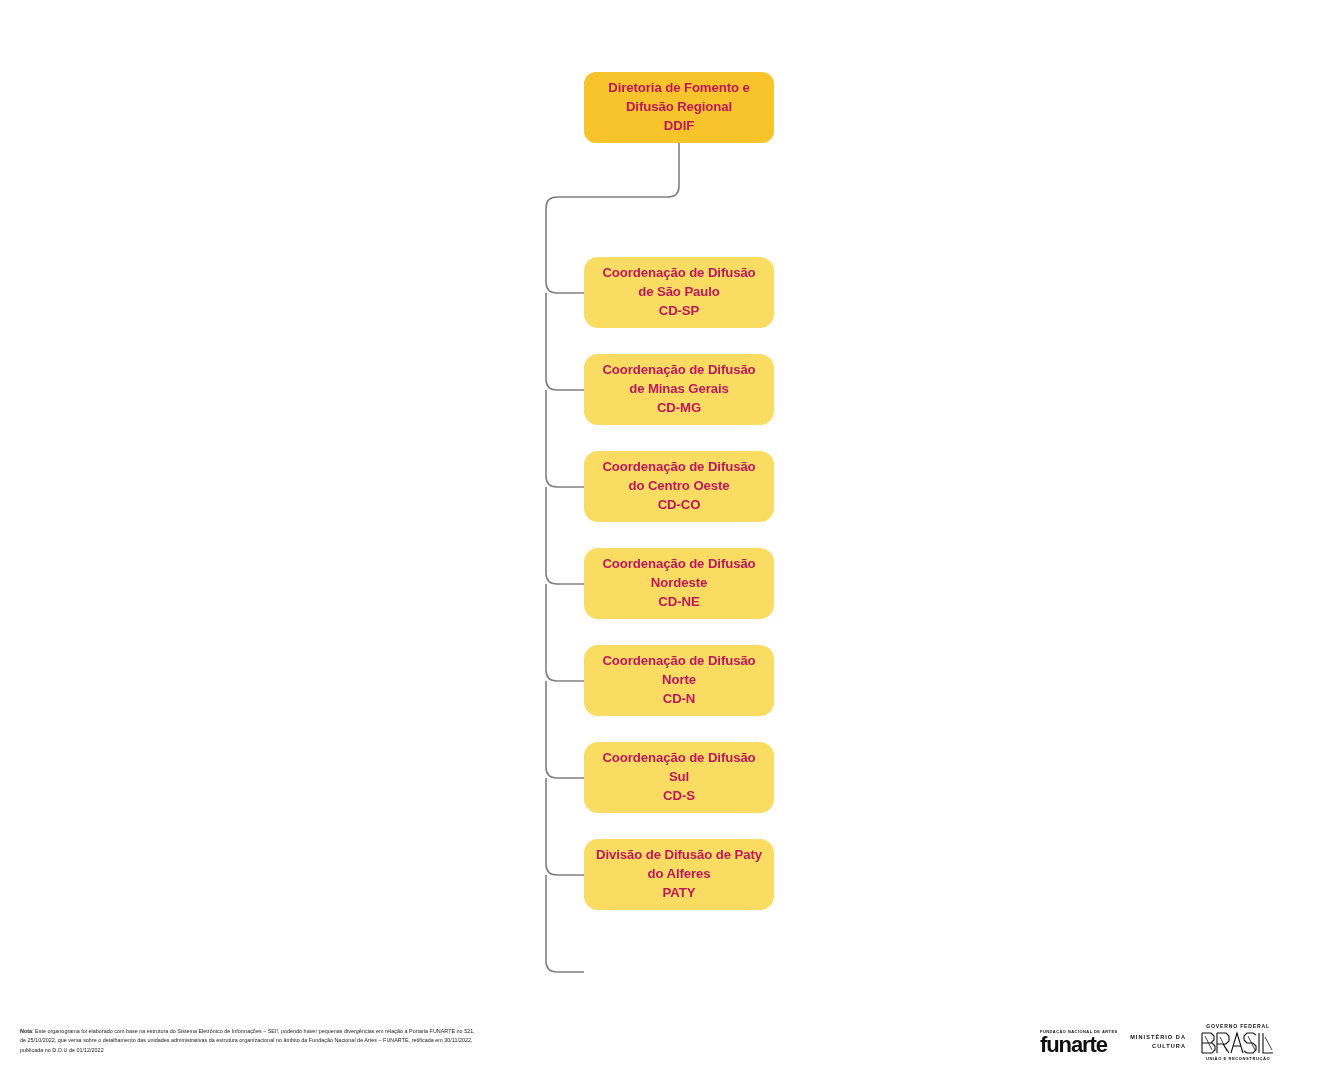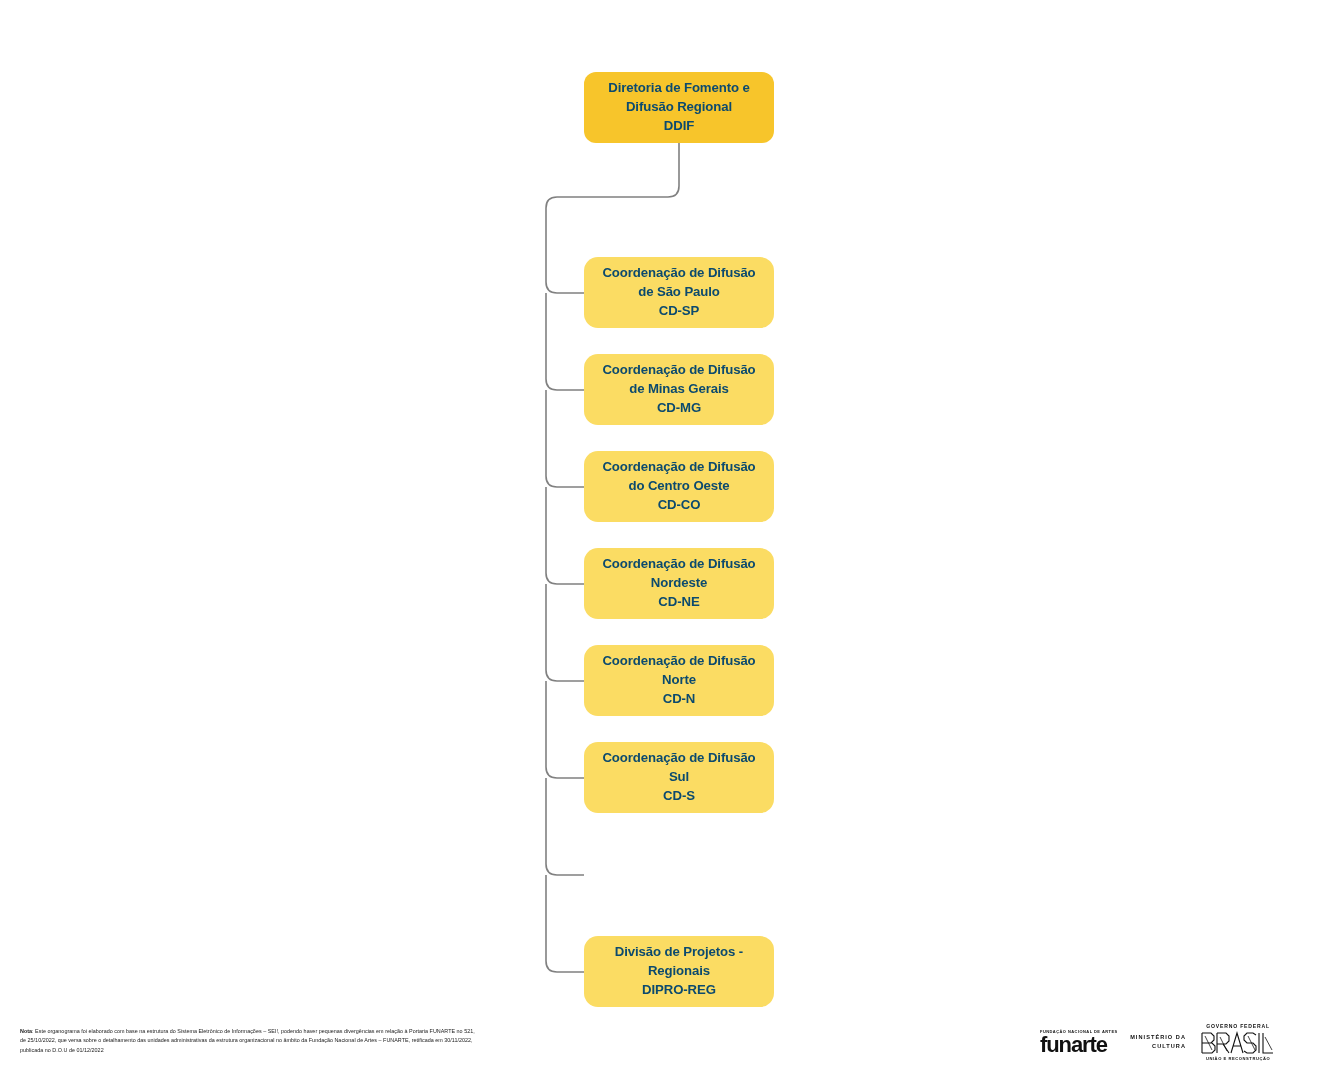--- a/index.html
+++ b/index.html
@@ -37,21 +37,21 @@
     position: absolute;
     box-sizing: border-box;
     width: 190px;
     height: 71px;
     border-radius: 12px;
     display: flex;
     align-items: center;
     justify-content: center;
     text-align: center;
     padding: 4px 8px;
-    color: #0c4a6e;
+    color: #be185d;
     font-weight: bold;
     font-size: 13.2px;
     line-height: 1.42;
     letter-spacing: -0.1px;
     white-space: pre-line;
   }
 
   .node-root {
     background: #F7C52B;
   }
@@ -184,24 +184,24 @@
 CD-NE</div>
 
   <div class="node node-child" style="left:584px; top:645px;">Coordenação de Difusão
 Norte
 CD-N</div>
 
   <div class="node node-child" style="left:584px; top:742px;">Coordenação de Difusão
 Sul
 CD-S</div>
 
-
-  <div class="node node-child" style="left:584px; top:936px;">Divisão de Projetos -
-Regionais
-DIPRO-REG</div>
+  <div class="node node-child" style="left:584px; top:839px;">Divisão de Difusão de Paty
+do Alferes
+PATY</div>
+
 
 </div>
 
 <div id="footer-note"><span class="note-label">Nota</span><span>: Este organograma foi elaborado com base na estrutura do Sistema Eletrônico de Informações – SEI!, podendo haver pequenas divergências em relação à Portaria FUNARTE no 521, de 25/10/2022, que versa sobre o detalhamento das unidades administrativas da estrutura organizacional no âmbito da Fundação Nacional de Artes – FUNARTE, retificada em 30/11/2022, publicada no D.O.U de 01/12/2022</span></div>
 
 <div id="logo-strip">
 
   <div class="logo-funarte">
     <div class="fn-top">FUNDAÇÃO NACIONAL DE ARTES</div>
     <div class="fn-word">funarte</div>

